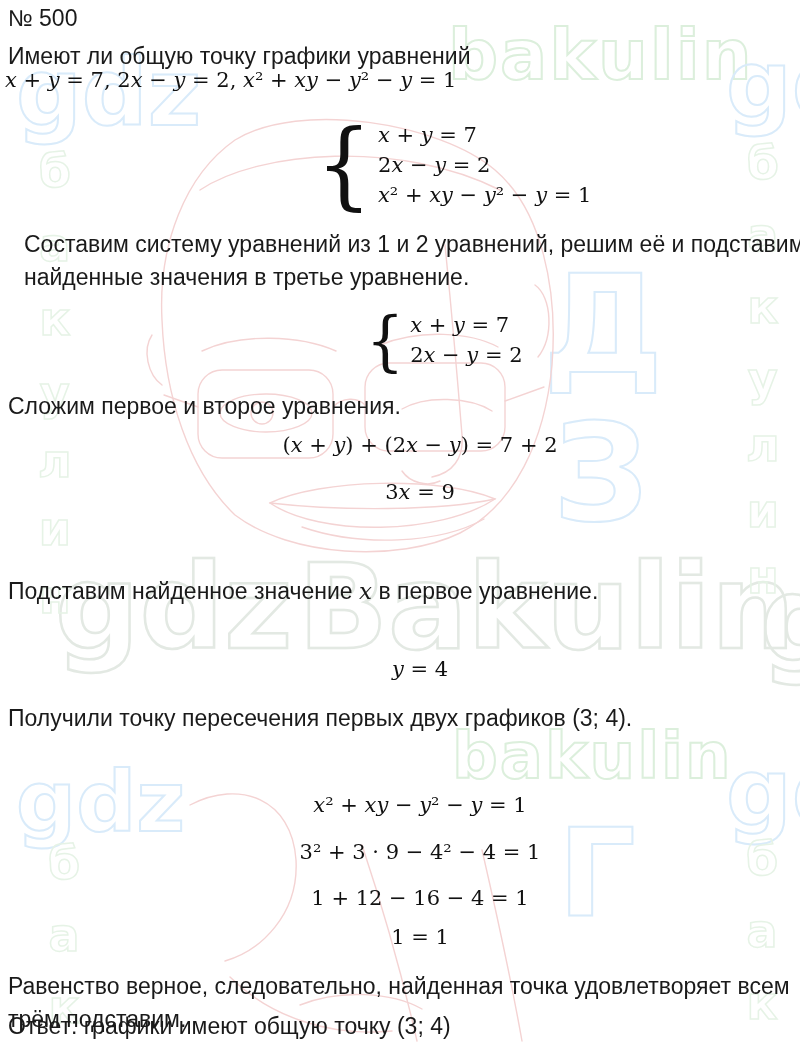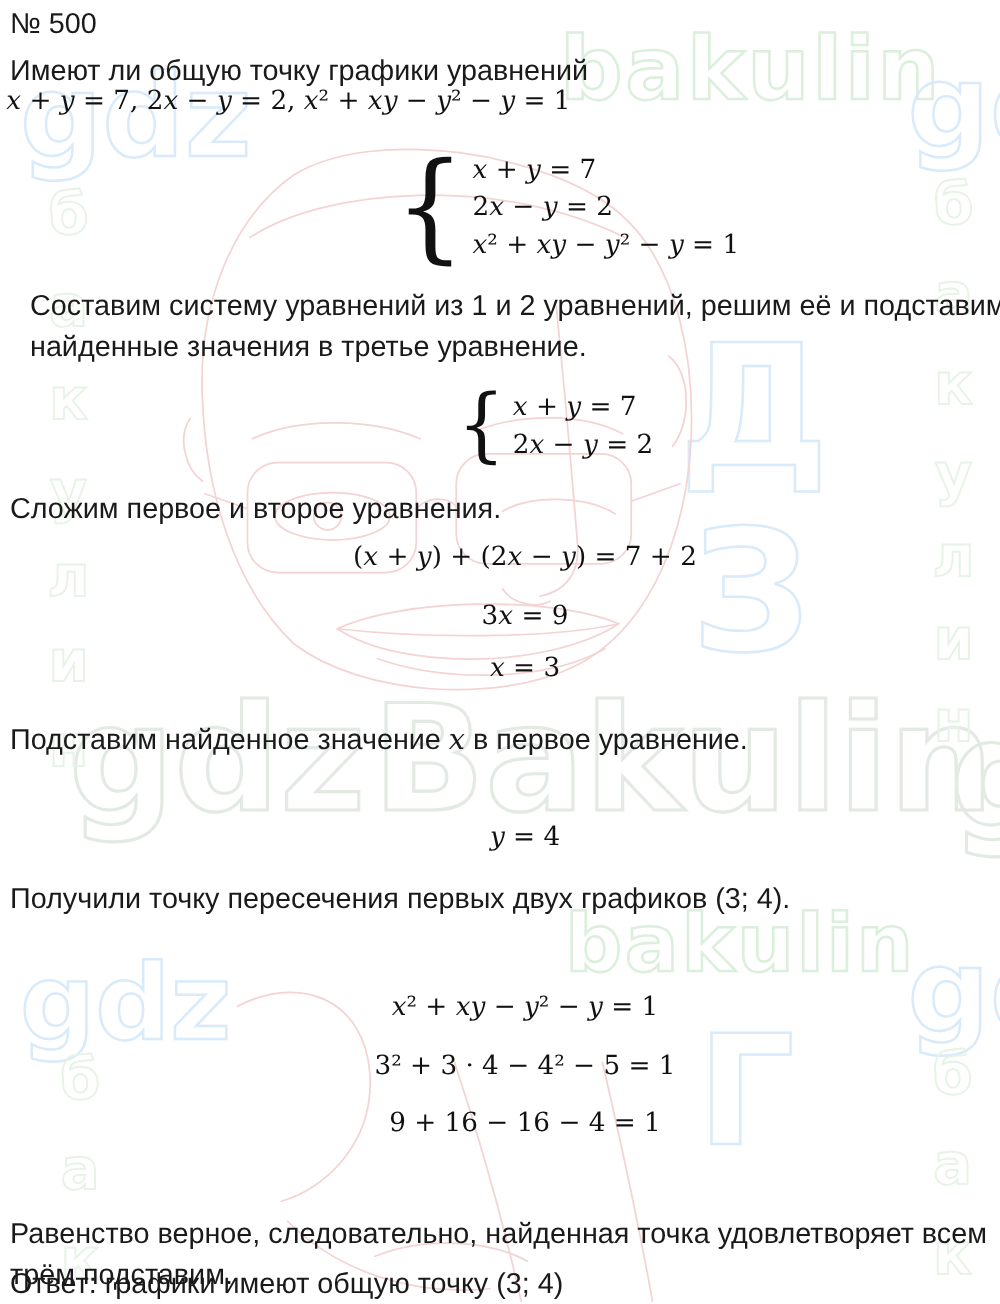--- a/index.html
+++ b/index.html
@@ -140,30 +140,30 @@
     <div class="sys-rows">
       <div data-math=""><i>x</i> + <i>y</i> = 7</div>
       <div data-math="">2<i>x</i> − <i>y</i> = 2</div>
     </div>
   </div>
 
   <div class="txt" style="left:8px;top:390px;">Сложим первое и второе уравнения.</div>
 
   <div class="math eq" data-math="" style="top:433px;">(<i>x</i> + <i>y</i>) + (2<i>x</i> − <i>y</i>) = 7 + 2</div>
   <div class="math eq" data-math="" style="top:480px;">3<i>x</i> = 9</div>
-  <div class="math eq" data-math="" style="top:522px;"><i>x</i> = 3</div>
 
   <div class="txt" data-math="" style="left:8px;top:563px;margin-top:12px;">Подставим найденное значение <i>x</i> в первое уравнение.</div>
 
   <div class="math eq" data-math="" style="top:657px;"><i>y</i> = 4</div>
 
   <div class="txt" style="left:8px;top:702px;">Получили точку пересечения первых двух графиков (3; 4).</div>
 
 
   <div class="math eq" data-math="" style="top:793px;"><i>x</i>² + <i>x</i><i>y</i> − <i>y</i>² − <i>y</i> = 1</div>
-  <div class="math eq" data-math="" style="top:840px;">3² + 3 · 4 − 4² − 5 = 1</div>
-  <div class="math eq" data-math="" style="top:886px;">9 + 16 − 16 − 4 = 1</div>
+  <div class="math eq" data-math="" style="top:840px;">3² + 3 · 9 − 4² − 4 = 1</div>
+  <div class="math eq" data-math="" style="top:886px;">1 + 12 − 16 − 4 = 1</div>
+  <div class="math eq" data-math="" style="top:925px;">1 = 1</div>
 
   <div class="txt" style="left:8px;top:970px;width:786px;">Равенство верное, следовательно, найденная точка удовлетворяет всем трём подставим.</div>
 
   <div class="txt" style="left:8px;top:1010px;">Ответ: графики имеют общую точку (3; 4)</div>
 
 </div>
 
 </body></html>

